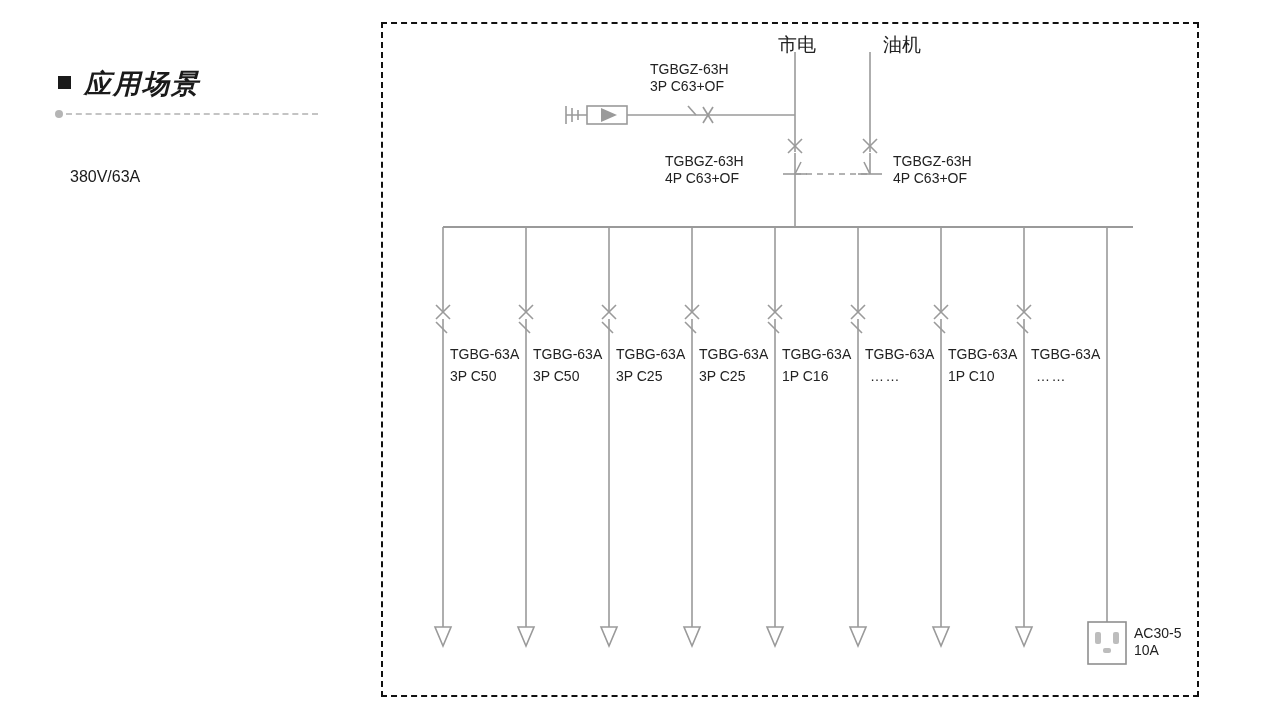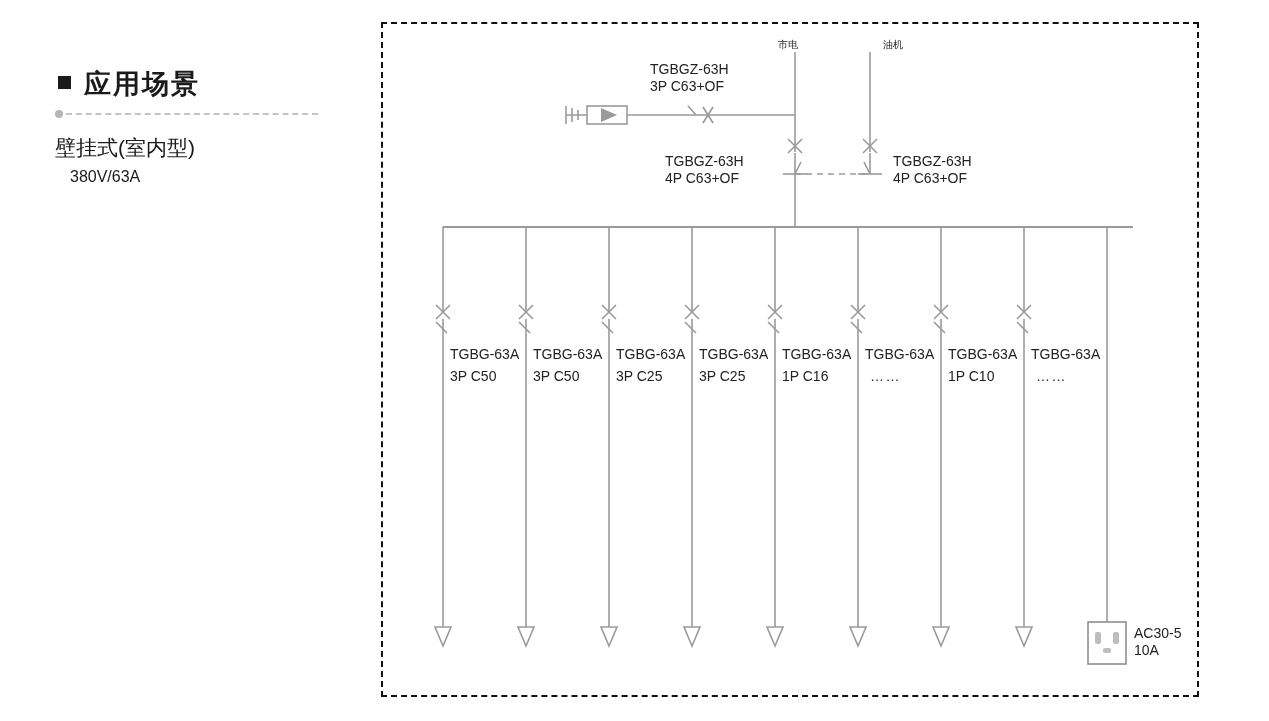--- a/index.html
+++ b/index.html
@@ -33,20 +33,21 @@
     background: #1a1a1a;
   }
   #title-text {
     position: absolute;
     left: 84px;
     top: 66px;
     font-size: 27px;
     font-weight: bold;
     color: #1a1a1a;
     letter-spacing: 2px;
+    font-style: italic;
   }
   #divider-dot {
     position: absolute;
     left: 55px;
     top: 110px;
     width: 8px;
     height: 8px;
     border-radius: 50%;
     background: #b5b5b5;
   }
@@ -90,35 +91,34 @@
   }
 
   .lbl {
     position: absolute;
     font-size: 14px;
     color: #222;
     white-space: pre;
     line-height: 17px;
   }
   .lbl-cn {
-    font-size: 10px;
+    font-size: 19px;
   }
   .dots {
     letter-spacing: 1.5px;
   }
 </style>
 </head>
 <body>
 
 <div id="left-panel">
   <div id="section-bullet"></div>
   <div id="title-text">应用场景</div>
   <div id="divider-dot"></div>
   <div id="divider-line"></div>
-  <div id="subtitle-1">壁挂式(室内型)</div>
   <div id="subtitle-2">380V/63A</div>
 </div>
 
 <div id="diagram-frame"></div>
 
 <svg id="diagram-svg" width="818" height="675">
   <g stroke="#9a9a9a" stroke-width="1.6" fill="none">
 
     <line x1="185" y1="93" x2="414" y2="93"></line>
 

